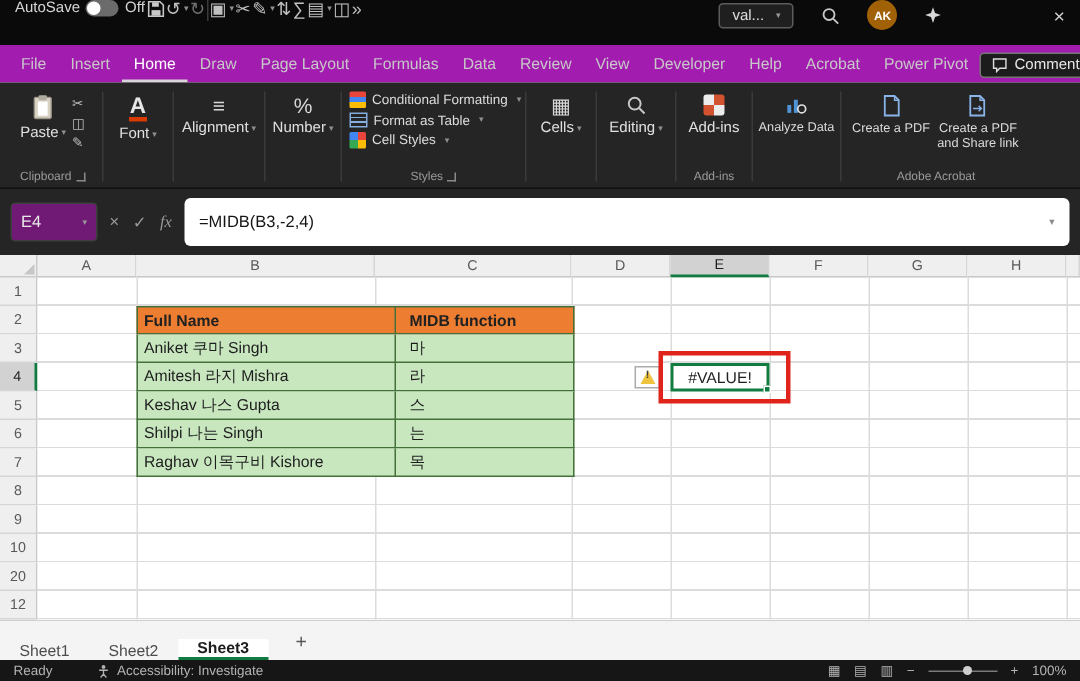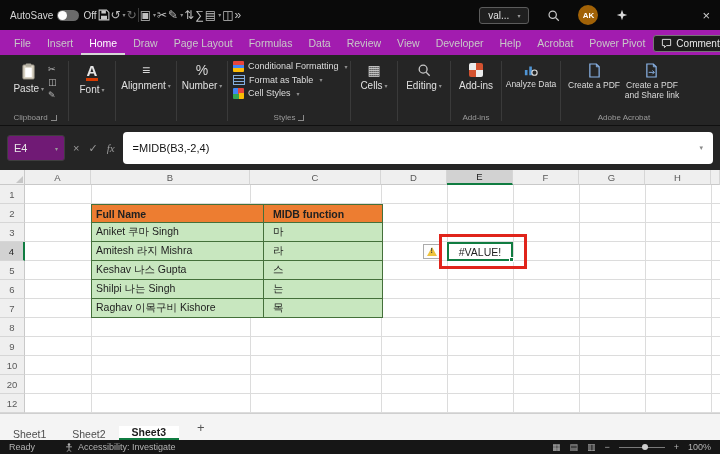--- a/index.html
+++ b/index.html
@@ -1,21 +1,21 @@
 <!DOCTYPE html>
 <html><head>
 <meta charset="utf-8">
 <style>
 *{margin:0;padding:0;box-sizing:border-box}
 html,body{background:#333}
 body{font-family:"Liberation Sans","DejaVu Sans",sans-serif}
 .app{position:relative;width:720px;height:454px;background:#fff;overflow:hidden;display:flex;flex-direction:column;margin:0 auto}
 
 
-.titlebar{flex:0 0 30px;background:#0a0a0a;display:flex;align-items:center;gap:1px;padding:0 10px;color:#cfcfcf}
+.titlebar{flex:0 0 30px;background:#0a0a0a;display:flex;align-items:flex-start;gap:1px;padding:0 10px;color:#cfcfcf}
 .ts{font-size:10px;color:#d6d6d6;white-space:nowrap}
 .toggle{display:flex;align-items:center;gap:4px}
 .pill{width:22px;height:11px;border-radius:6px;background:#6b6b6b;position:relative}
 .pill::after{content:"";position:absolute;left:1px;top:1px;width:9px;height:9px;border-radius:50%;background:#fff}
 .tb-icon{font-size:12px;color:#c0c0c0;line-height:1;display:flex;align-items:center}
 .tb-icon.dim{color:#6f6f6f}
 .drop::after{content:"▾";font-size:6px;color:#8f8f8f;margin-left:2px}
 .sep-v{width:1px;height:14px;background:#3a3a3a}
 .right-cluster{margin-left:auto;display:flex;align-items:center;gap:18px}
 .search-combo{display:flex;align-items:center;gap:8px;border:1px solid #5c5c5c;border-radius:3px;background:#1f1f1f;padding:2px 8px;font-size:10px;color:#e0e0e0}

